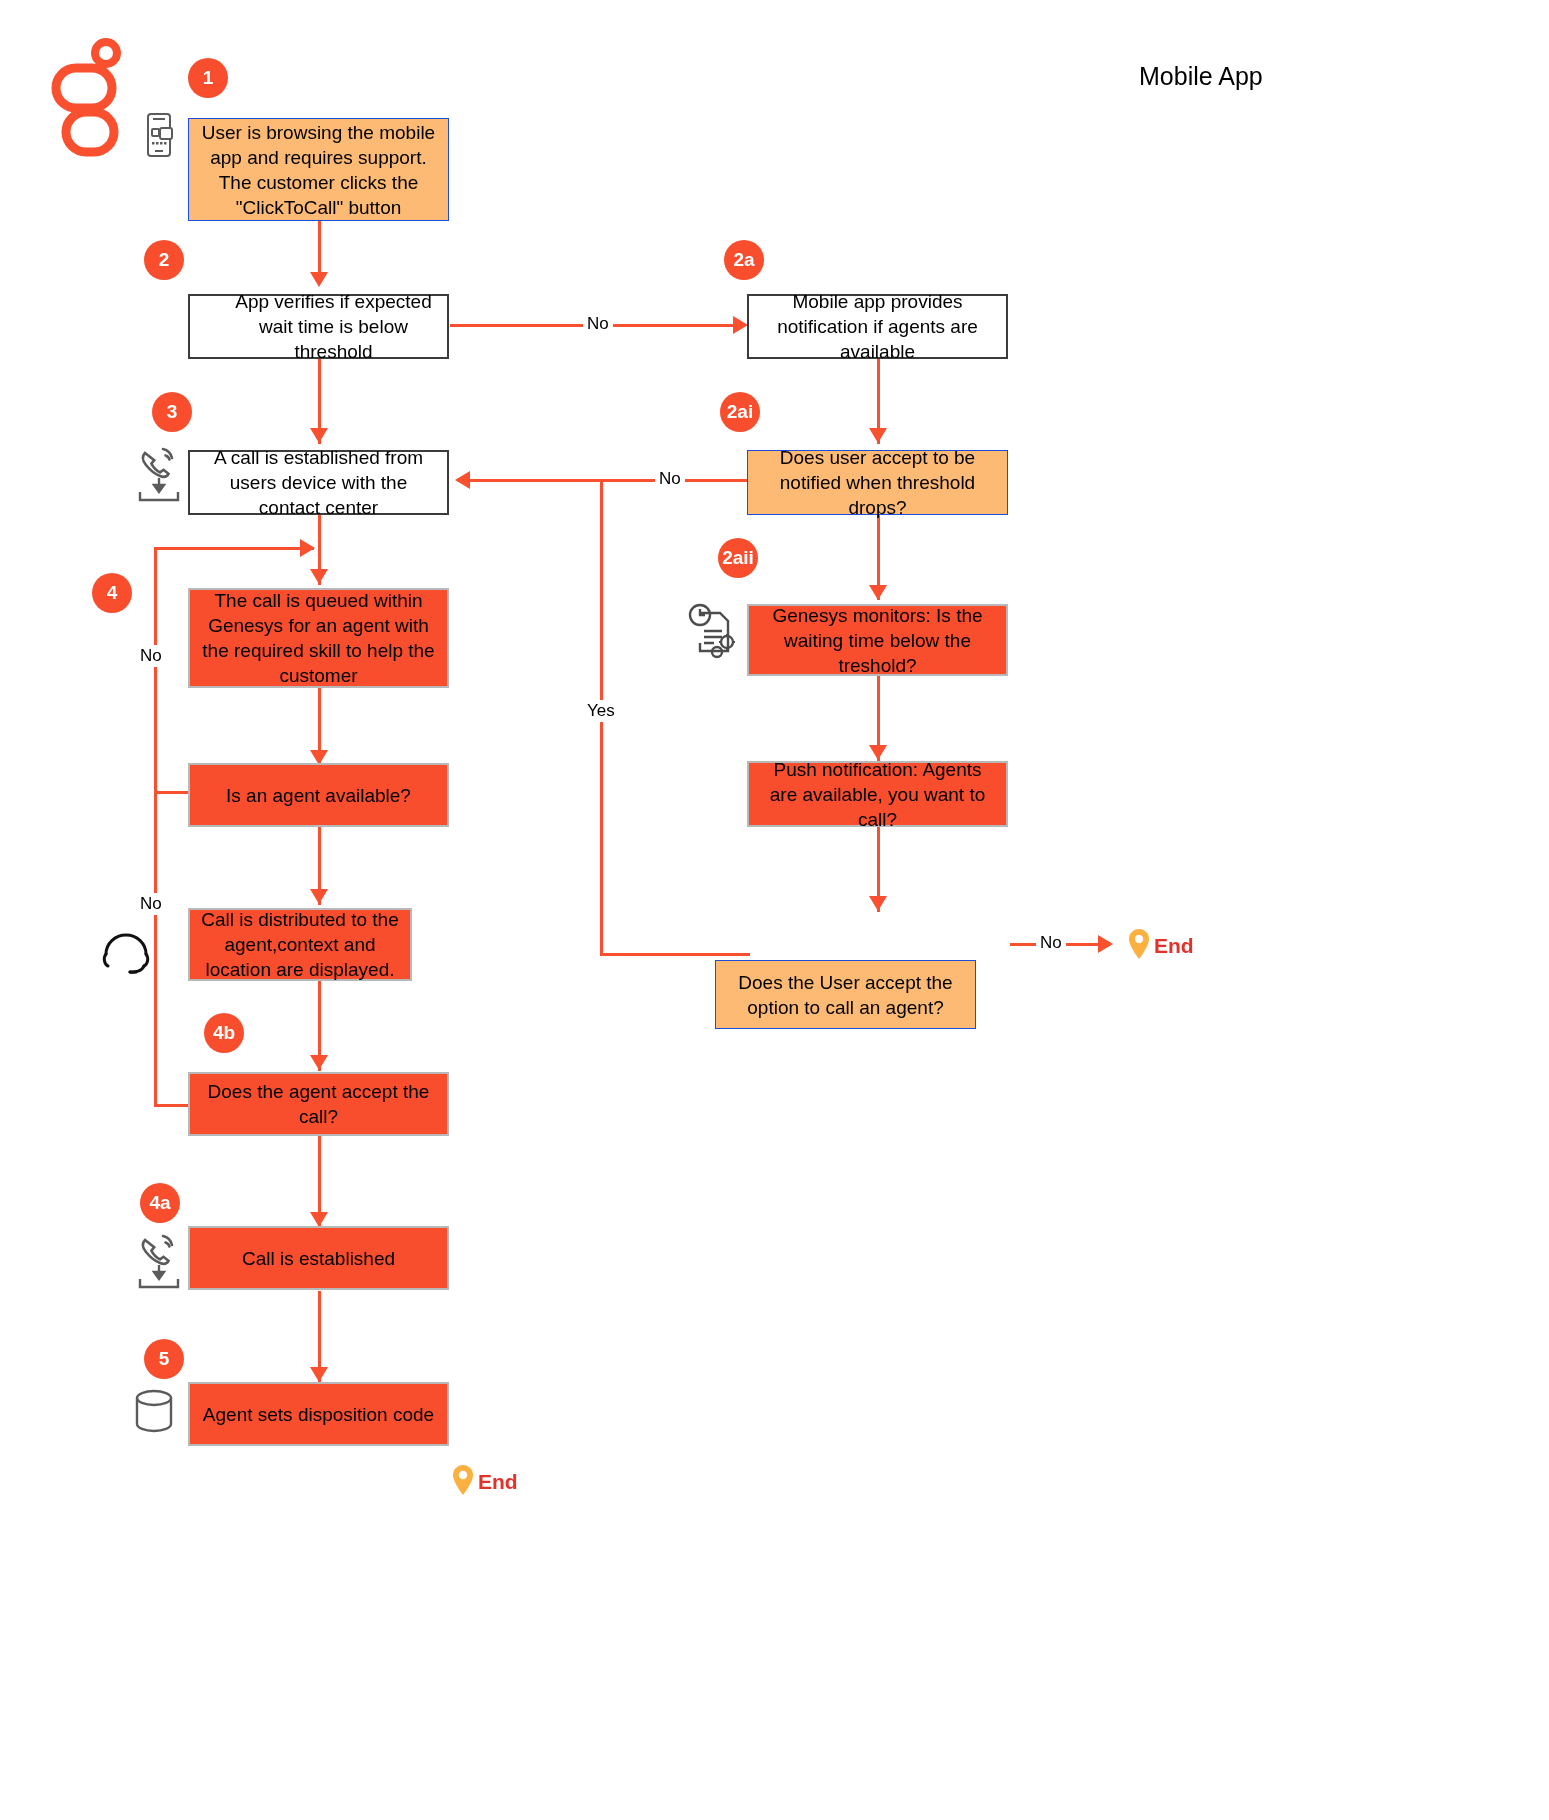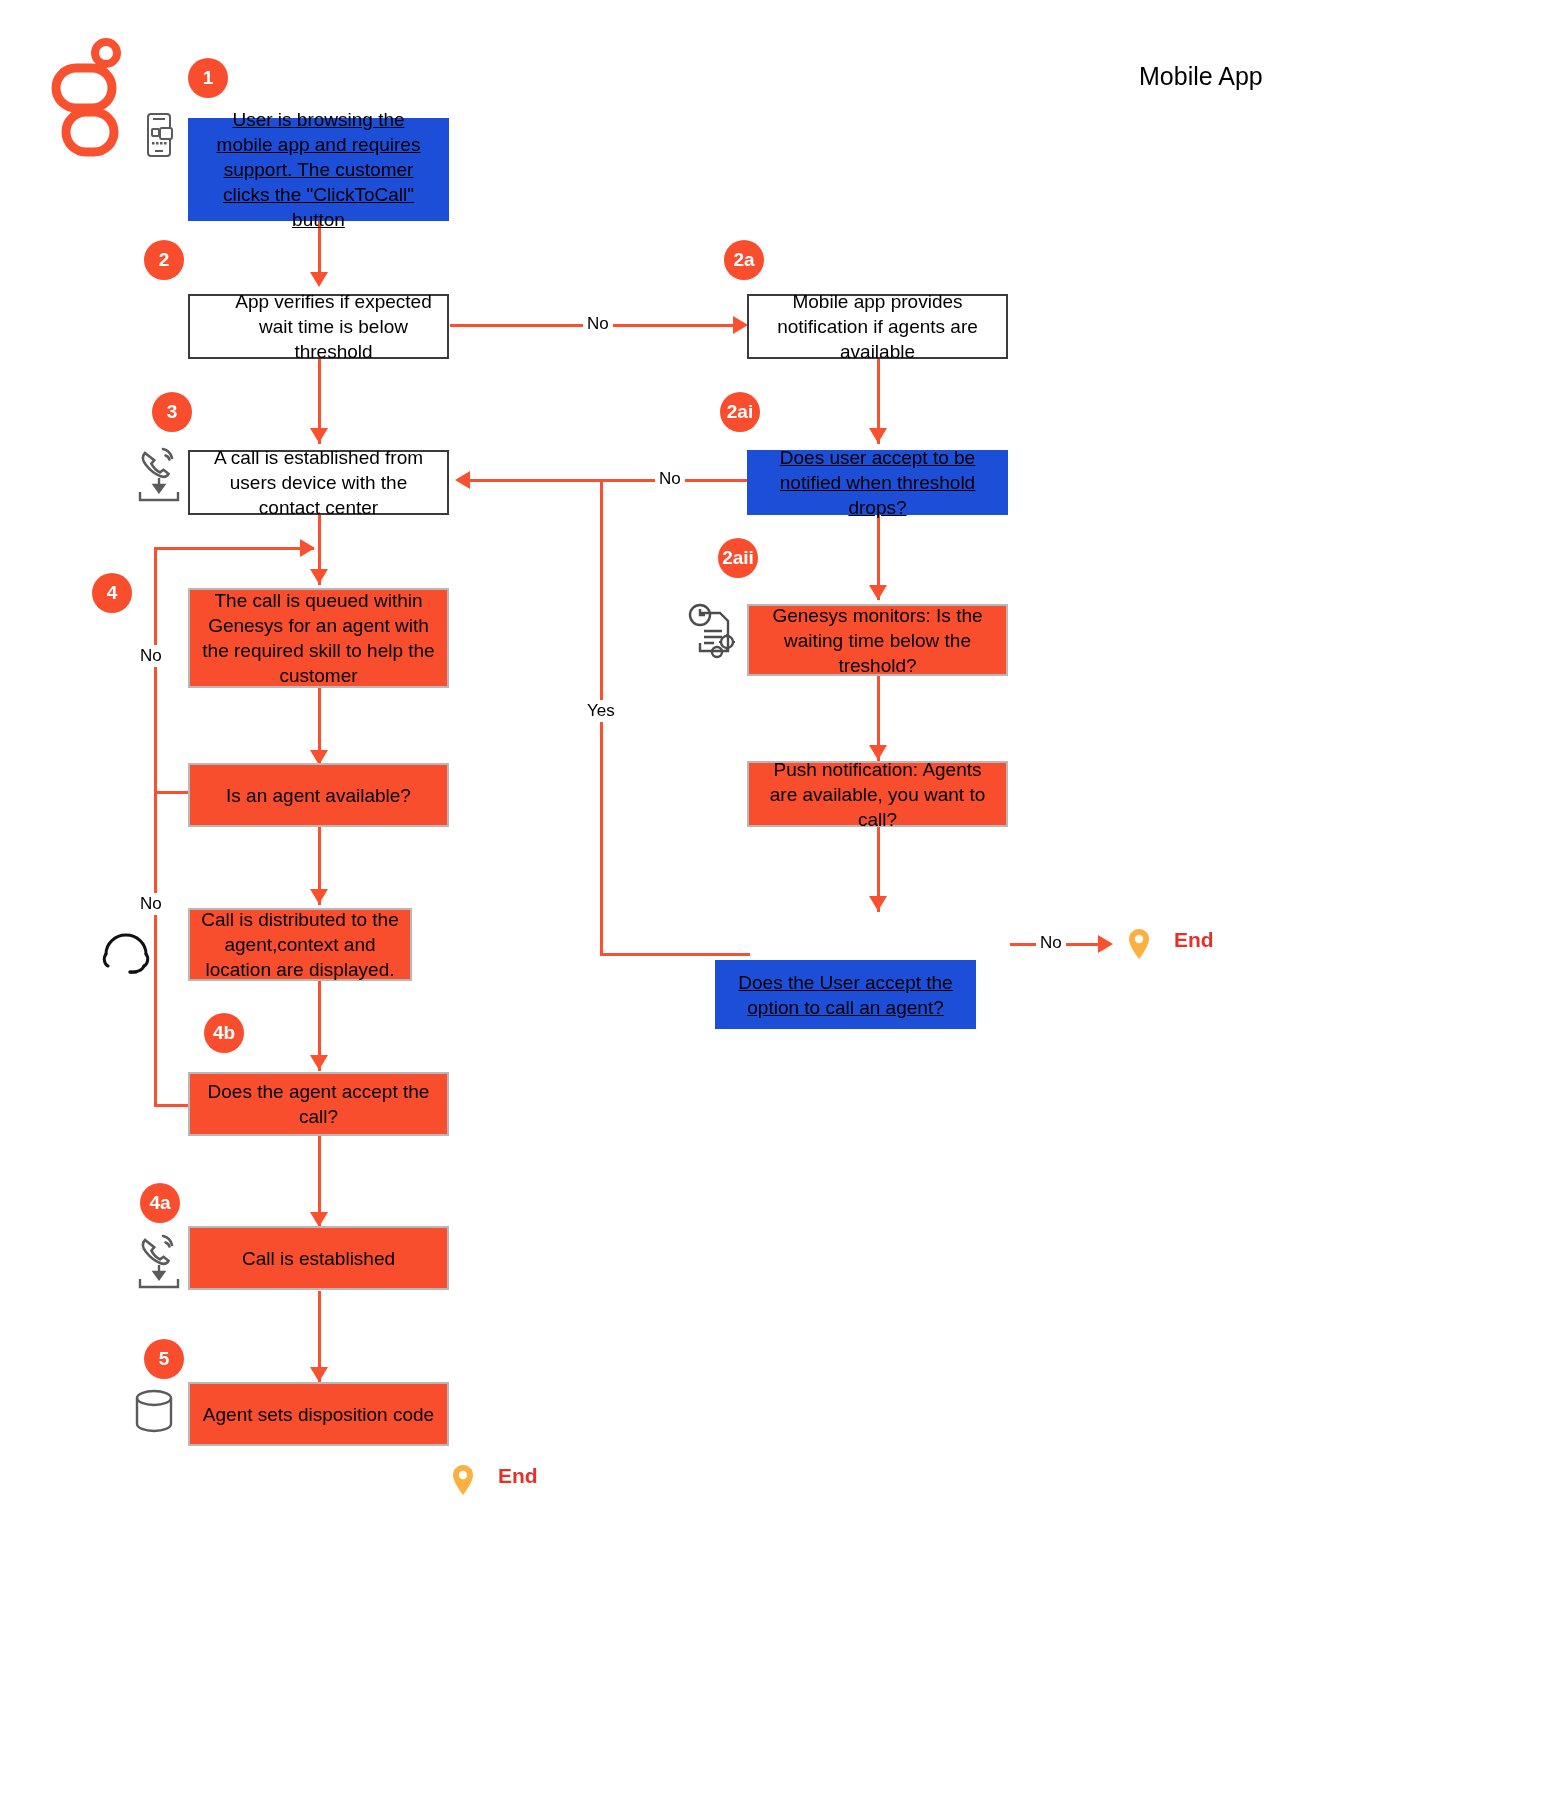--- a/index.html
+++ b/index.html
@@ -12,21 +12,21 @@
     box-sizing:border-box;
     display:flex;
     align-items:center;
     justify-content:center;
     text-align:center;
     font-size:19px;
     line-height:25px;
     color:#000000;
     padding:4px 10px;
   }
-  .box.gray{background:#1d4ed8;border:4px solid #1d4ed8;text-decoration:underline;}
+  .box.gray{background:#fdba74;border:1px solid #1d4ed8;}
   .box.white{background:#ffffff;border:2px solid #3b3b3b;}
   .box.orange{background:#f94e2e;border:2px solid #b8b8b8;}
 
   
   .bubble{
     position:absolute;
     width:40px;height:40px;
     border-radius:50%;
     background:#f94e2e;
     color:#ffffff;
@@ -72,21 +72,21 @@
   
   .title{
     position:absolute;
     font-size:25px;
     font-weight:normal;
     color:#000000;
     white-space:nowrap;
   }
 
   
-  .endmark{position:absolute;display:flex;gap:24px;}
+  .endmark{position:absolute;display:flex;align-items:center;gap:4px;}
   .endmark .etext{
     font-size:21px;font-weight:bold;color:#e4322b;
     font-family:"Liberation Sans",sans-serif;
   }
 
   .icon{position:absolute;}
   .logo{position:absolute;}
 </style>
 </head>
 <body>

